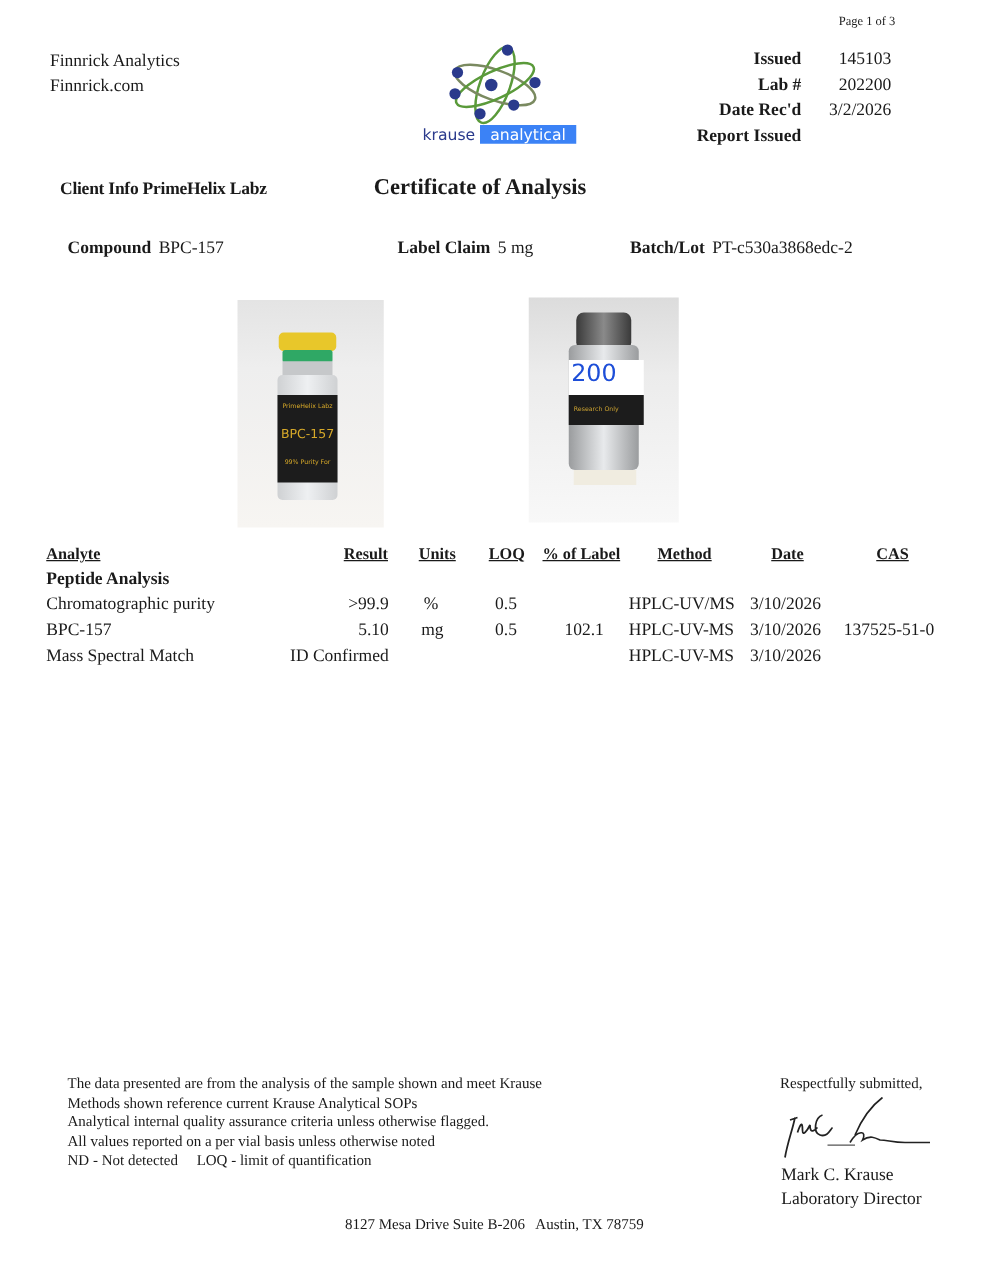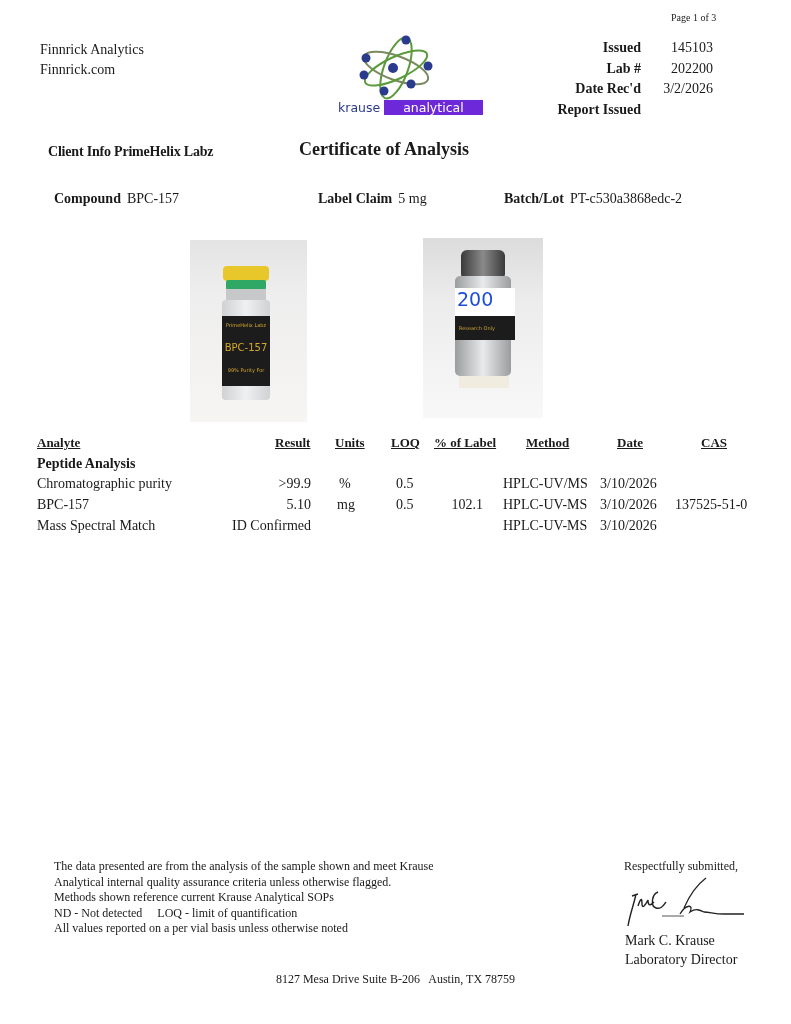--- a/index.html
+++ b/index.html
@@ -46,21 +46,21 @@
     <circle cx="57" cy="38" r="5" fill="#2a3a8c"></circle>
     <circle cx="70" cy="10" r="4.5" fill="#2a3a8c"></circle>
     <circle cx="30" cy="28" r="4.5" fill="#2a3a8c"></circle>
     <circle cx="92" cy="36" r="4.5" fill="#2a3a8c"></circle>
     <circle cx="28" cy="45" r="4.5" fill="#2a3a8c"></circle>
     <circle cx="75" cy="54" r="4.5" fill="#2a3a8c"></circle>
     <circle cx="48" cy="61" r="4.5" fill="#2a3a8c"></circle>
   </svg>
   <div style="position:absolute;left:2px;top:70px;font-family:'DejaVu Sans',sans-serif;font-size:12.5px;color:#2a3a8c;white-space:nowrap;">
     <span>krause</span>
-    <span style="background:#6d28d9;color:#fff;padding:0 19px;">analytical</span>
+    <span style="background:#3b82f6;color:#fff;padding:0 8px;">analytical</span>
   </div>
 </div>
 
 <div class="abs meta">
   <div class="meta-row">
       <span class="k">Issued</span>
       <span class="v">145103</span>
     </div>
   <div class="meta-row">
       <span class="k">Lab #</span>
@@ -153,24 +153,24 @@
     <span class="cell" style="left:359px;top:83px;"></span>
     <span class="cell" style="right:274px;top:83px;"></span>
     <span class="cell" style="left:466px;top:83px;">HPLC-UV-MS</span>
     <span class="cell" style="left:563px;top:83px;">3/10/2026</span>
     <span class="cell" style="left:638px;top:83px;"></span>
   </div>
 </div>
 
 <div class="abs footer-notes">
   <div>The data presented are from the analysis of the sample shown and meet Krause</div>
+  <div>Methods shown reference current Krause Analytical SOPs</div>
   <div>Analytical internal quality assurance criteria unless otherwise flagged.</div>
-  <div>Methods shown reference current Krause Analytical SOPs</div>
+  <div>All values reported on a per vial basis unless otherwise noted</div>
   <div style="white-space:pre;">ND - Not detected     LOQ - limit of quantification</div>
-  <div>All values reported on a per vial basis unless otherwise noted</div>
 </div>
 
 <div class="abs sig">Respectfully submitted,</div>
 <div class="abs" style="left:624px;top:874px;width:125px;height:56px;">
   <svg width="125" height="56" viewBox="0 0 125 56">
     <path d="M8 22 L14 20 M12 20 C10 30 6 40 4 52 M14 32 C16 26 18 22 18 30 C18 36 22 30 24 26 C24 34 28 30 30 28 M34 18 C28 20 26 32 32 34 C38 36 40 30 42 28" fill="none" stroke="#222" stroke-width="1.4"></path>
     <path d="M60 34 C66 20 74 10 82 4 M56 40 C62 30 70 30 66 38 C72 34 76 36 80 38 C86 38 90 40 100 40 L120 40" fill="none" stroke="#222" stroke-width="1.3"></path>
     <path d="M38 42 L60 42" fill="none" stroke="#555" stroke-width="1"></path>
   </svg>
 </div>

